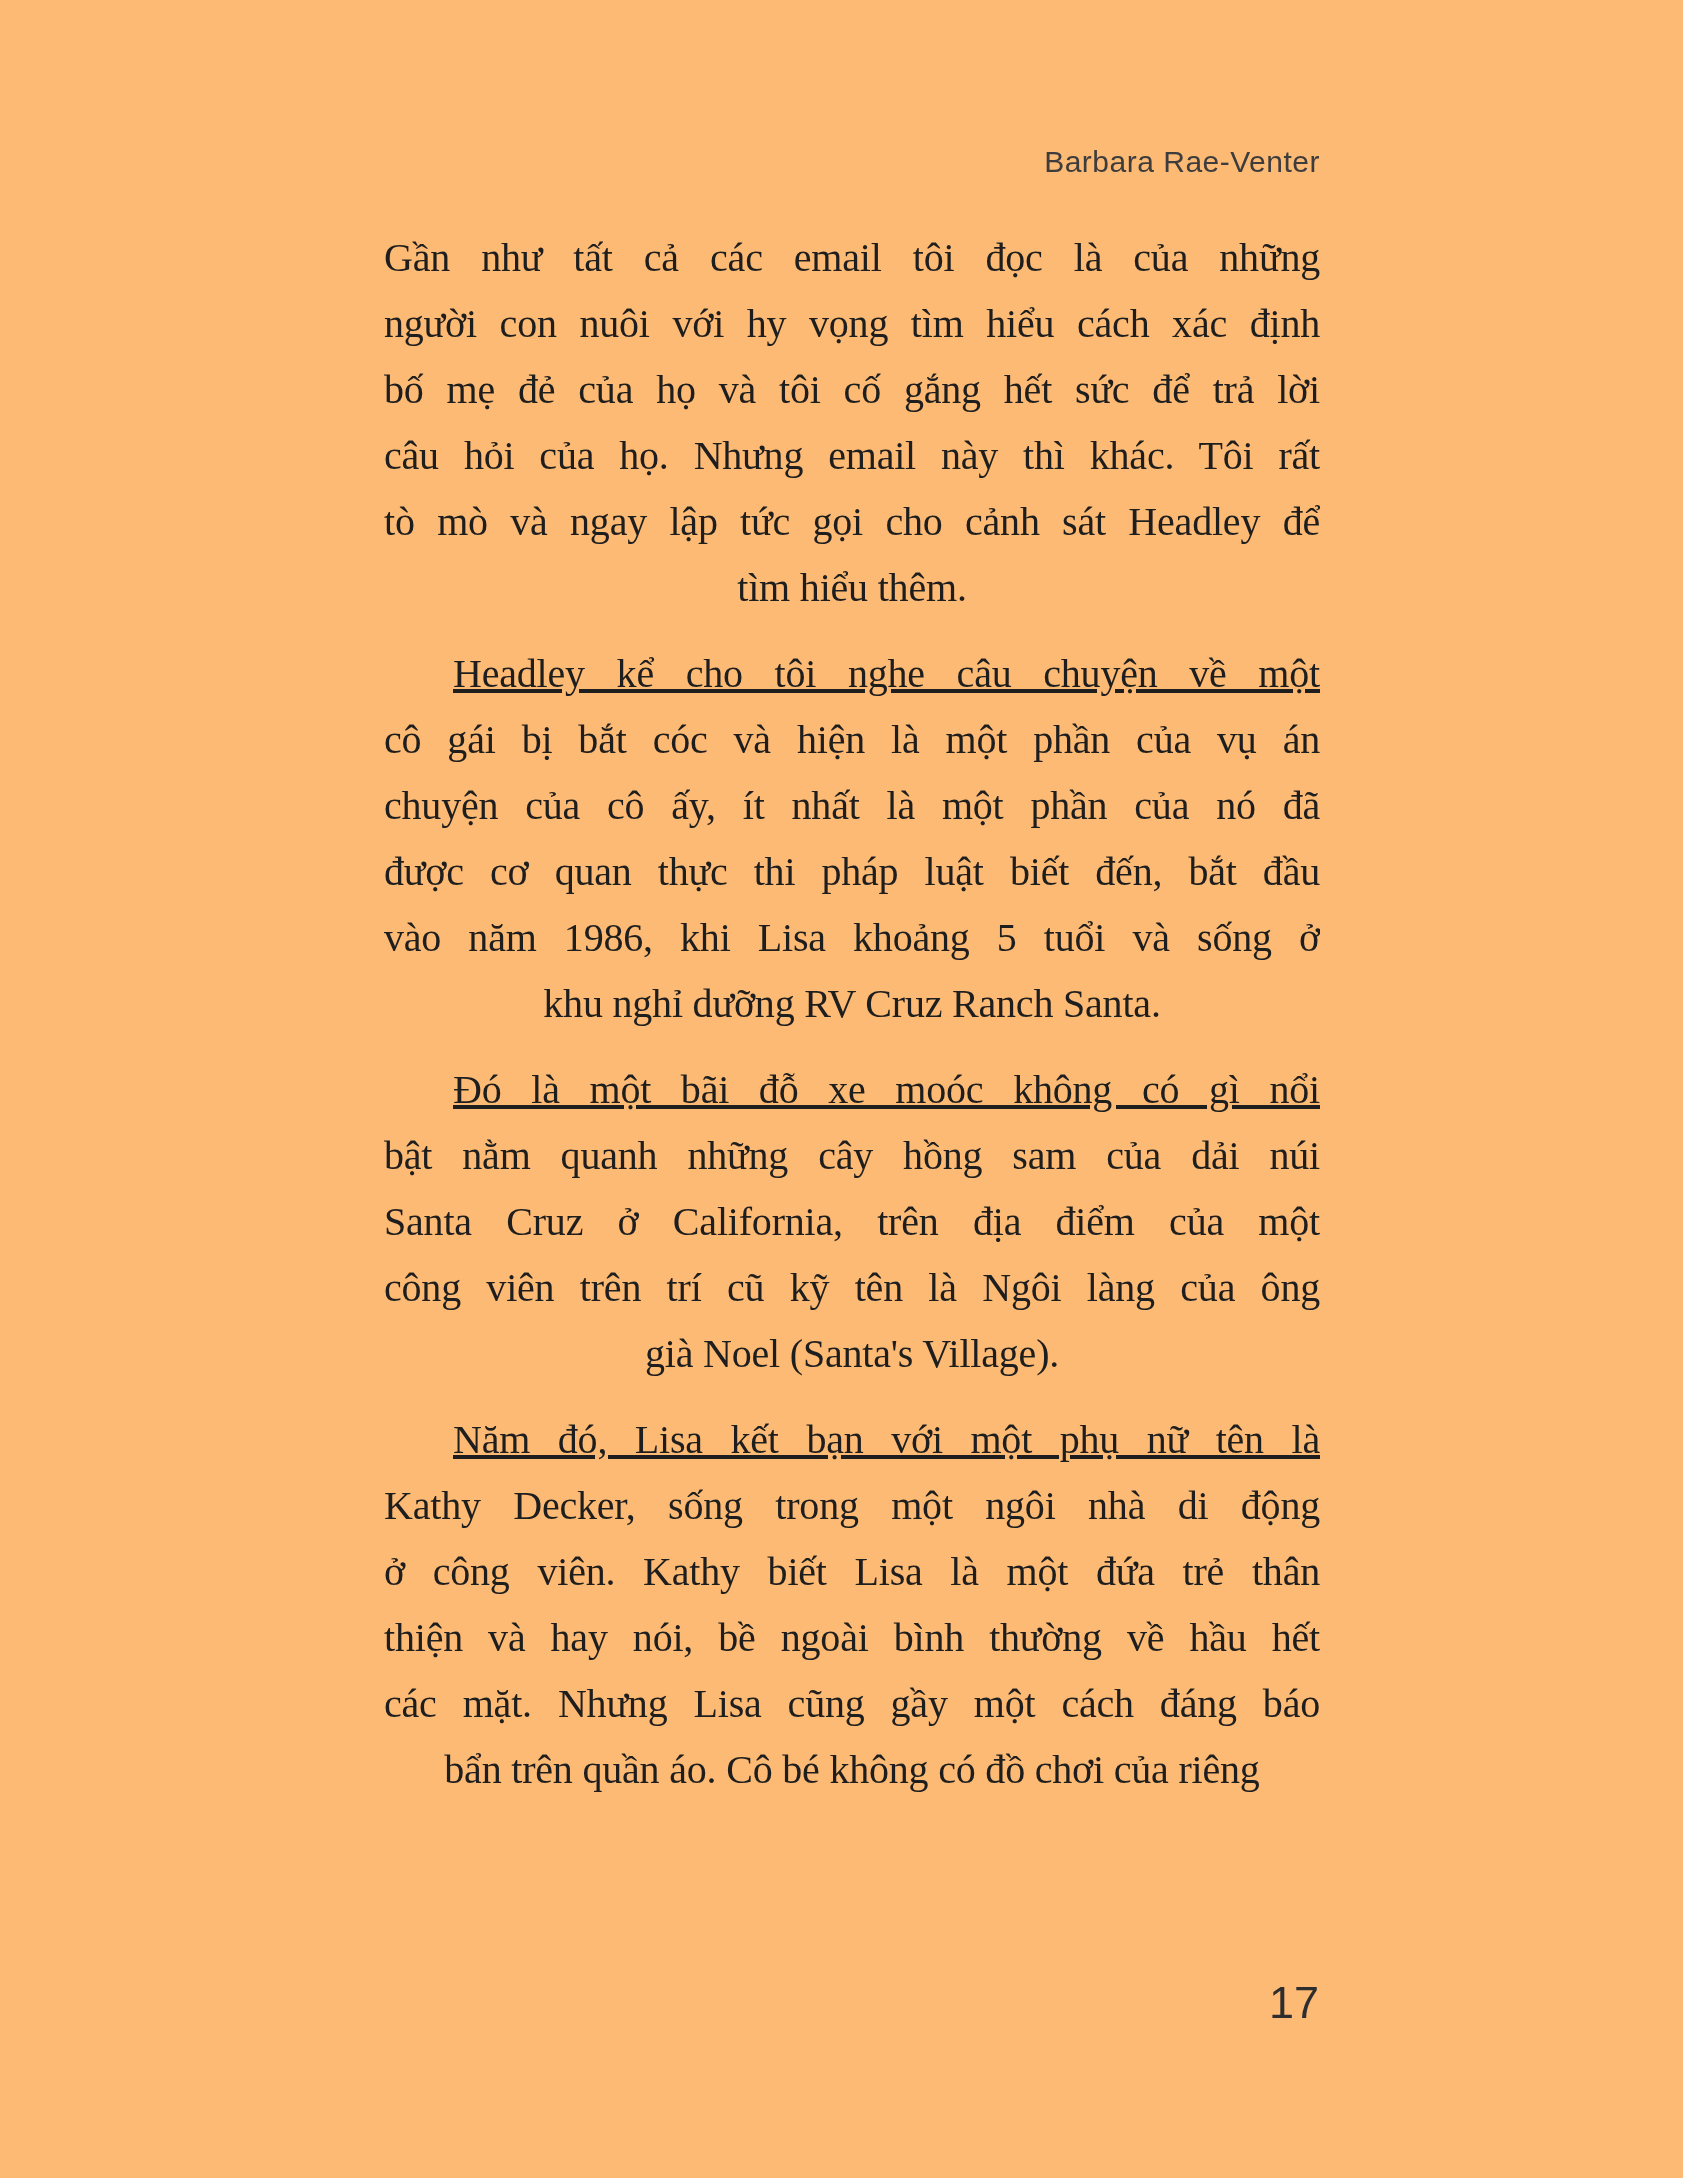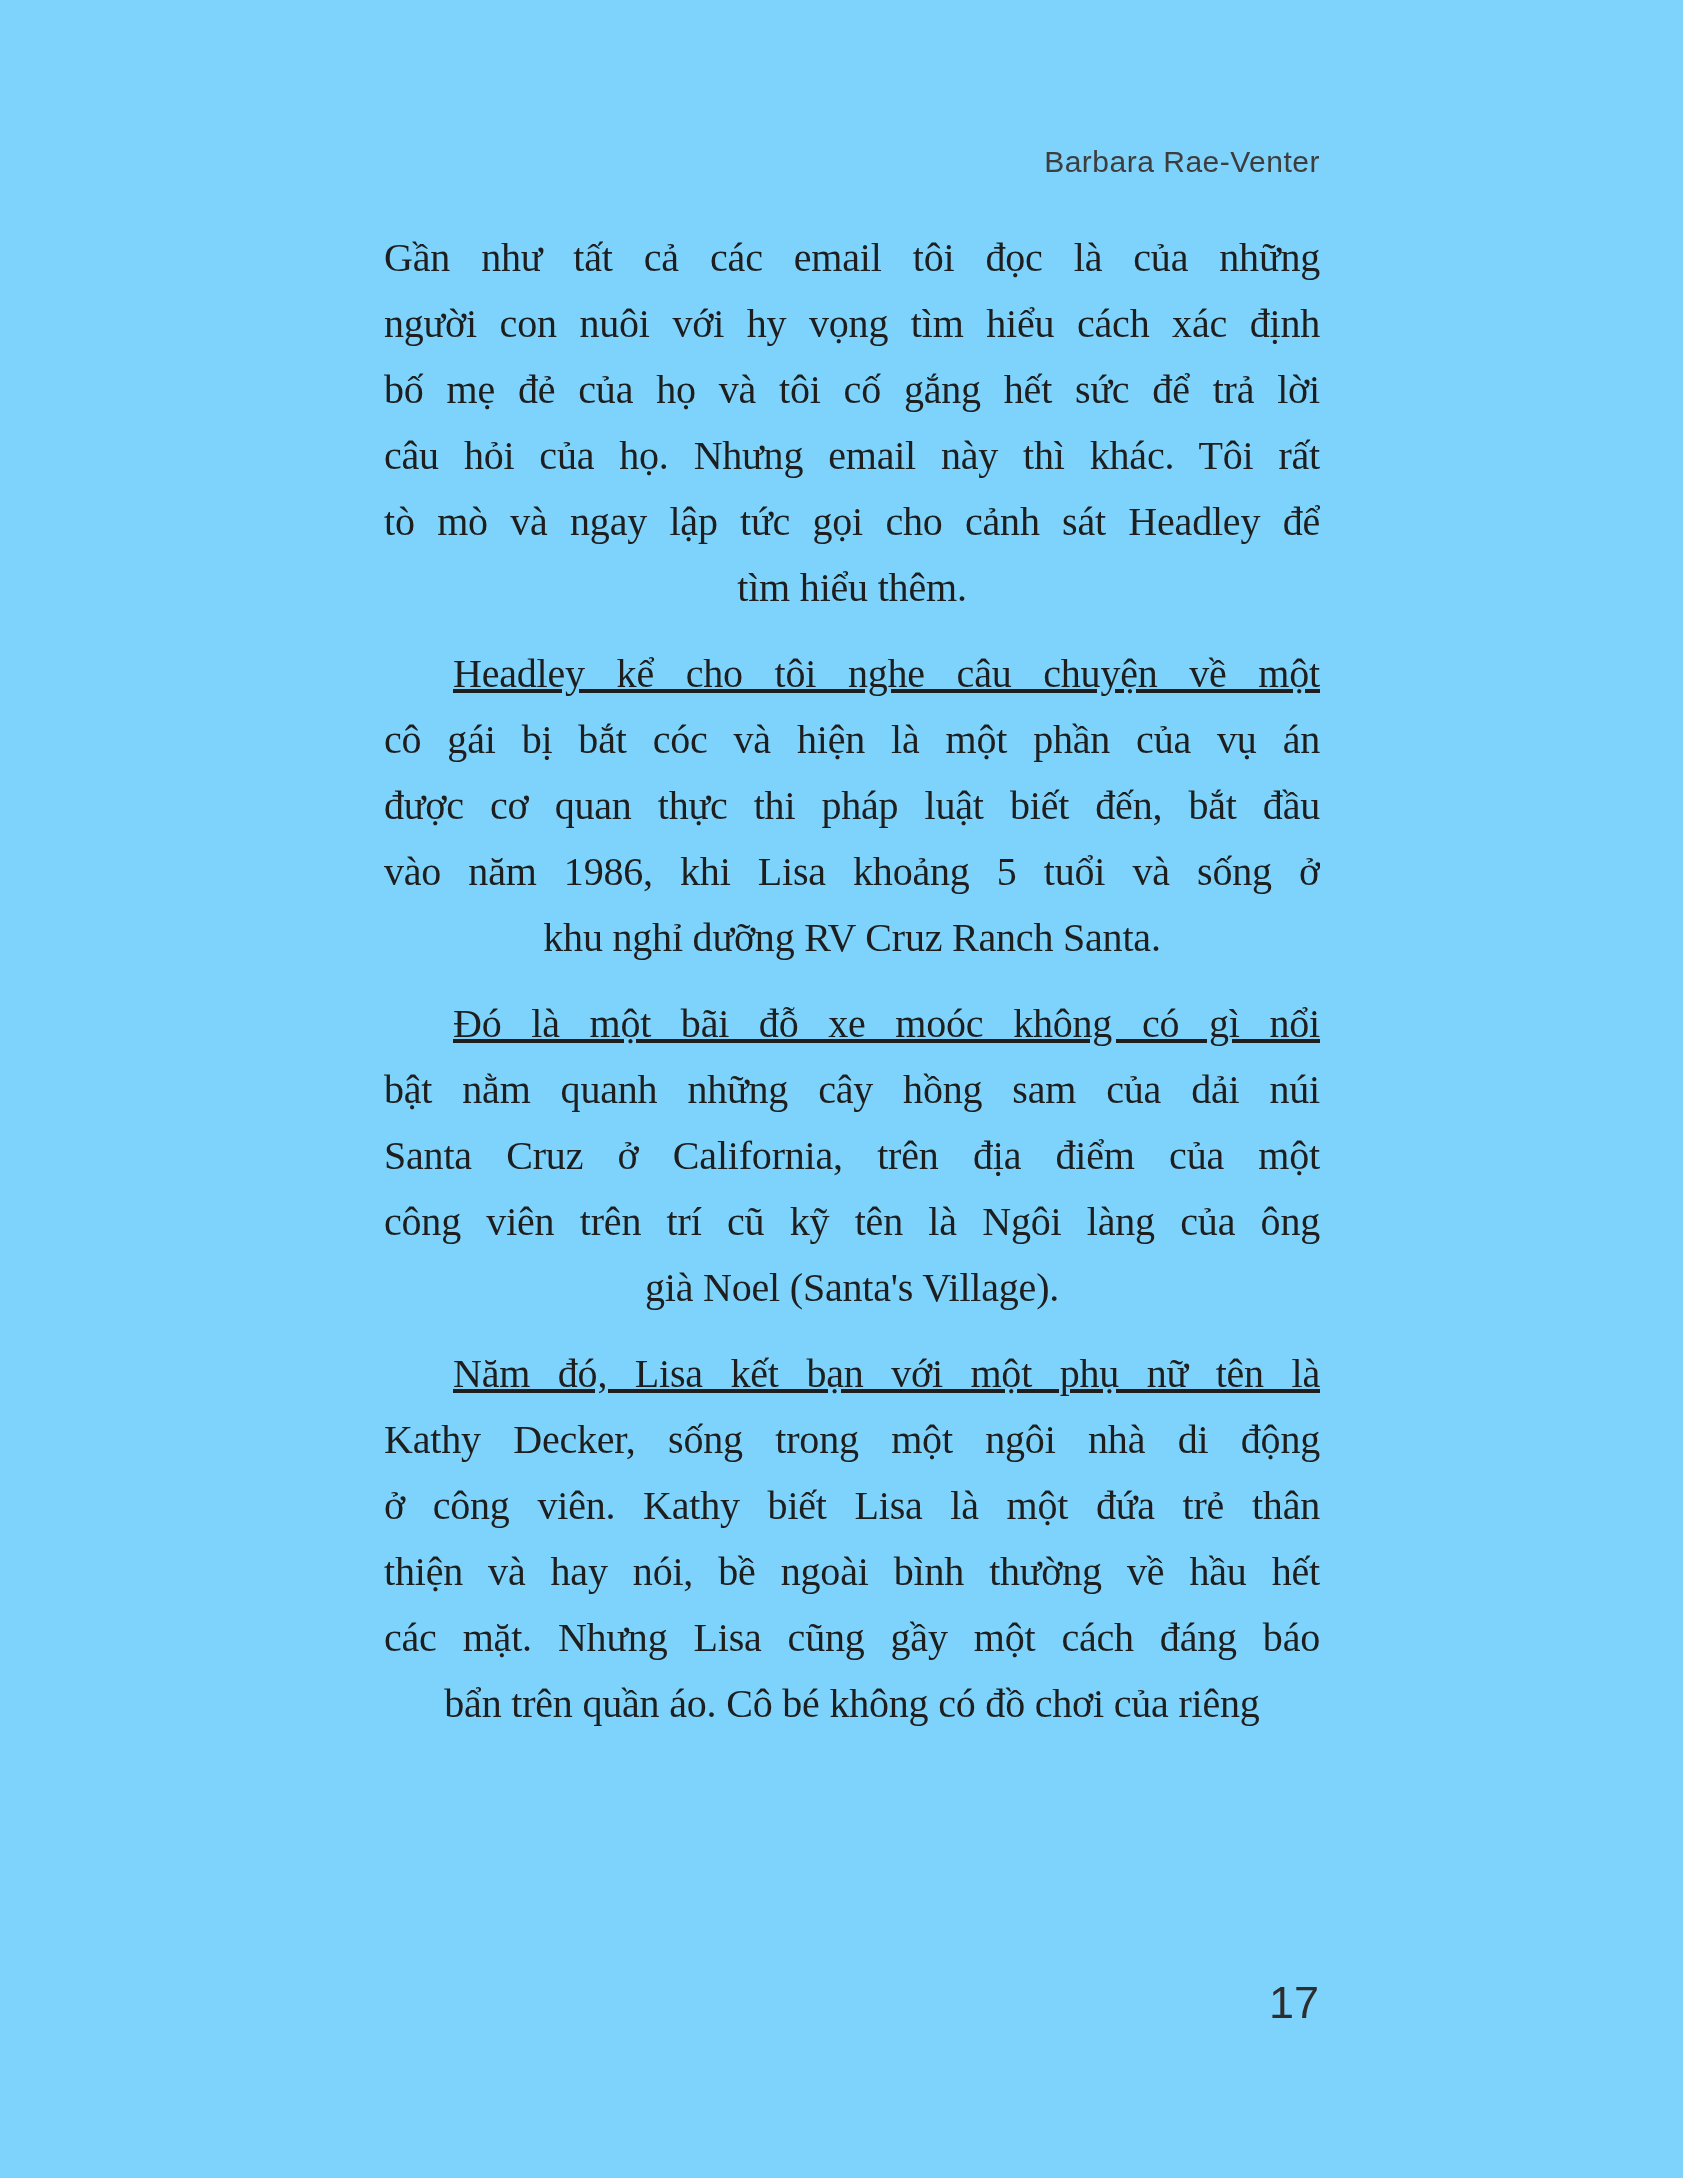--- a/index.html
+++ b/index.html
@@ -4,21 +4,21 @@
 <style>
   html, body {
     margin: 0;
     padding: 0;
     background: #ffffff;
   }
   .page {
     position: relative;
     width: 1683px;
     height: 2178px;
-    background: #7dd3fc;
+    background: #fdba74;
     overflow: hidden;
     font-family: "Liberation Serif", serif;
   }
   .running-header {
     position: absolute;
     top: 145px;
     right: 363px;
     font-family: "Liberation Sans", sans-serif;
     font-size: 30px;
     font-weight: 500;
@@ -83,20 +83,21 @@
         <div class="line">Gần như tất cả các email tôi đọc là của những</div>
         <div class="line">người con nuôi với hy vọng tìm hiểu cách xác định</div>
         <div class="line">bố mẹ đẻ của họ và tôi cố gắng hết sức để trả lời</div>
         <div class="line">câu hỏi của họ. Nhưng email này thì khác. Tôi rất</div>
         <div class="line">tò mò và ngay lập tức gọi cho cảnh sát Headley để</div>
         <div class="line last">tìm hiểu thêm.</div>
       </div>
       <div class="paragraph">
         <div class="line first-indent">Headley kể cho tôi nghe câu chuyện về một</div>
         <div class="line">cô gái bị bắt cóc và hiện là một phần của vụ án</div>
+        <div class="line">chuyện của cô ấy, ít nhất là một phần của nó đã</div>
         <div class="line">được cơ quan thực thi pháp luật biết đến, bắt đầu</div>
         <div class="line">vào năm 1986, khi Lisa khoảng 5 tuổi và sống ở</div>
         <div class="line last">khu nghỉ dưỡng RV Cruz Ranch Santa.</div>
       </div>
       <div class="paragraph">
         <div class="line first-indent">Đó là một bãi đỗ xe moóc không có gì nổi</div>
         <div class="line">bật nằm quanh những cây hồng sam của dải núi</div>
         <div class="line">Santa Cruz ở California, trên địa điểm của một</div>
         <div class="line">công viên trên trí cũ kỹ tên là Ngôi làng của ông</div>
         <div class="line last">già Noel (Santa's Village).</div>

